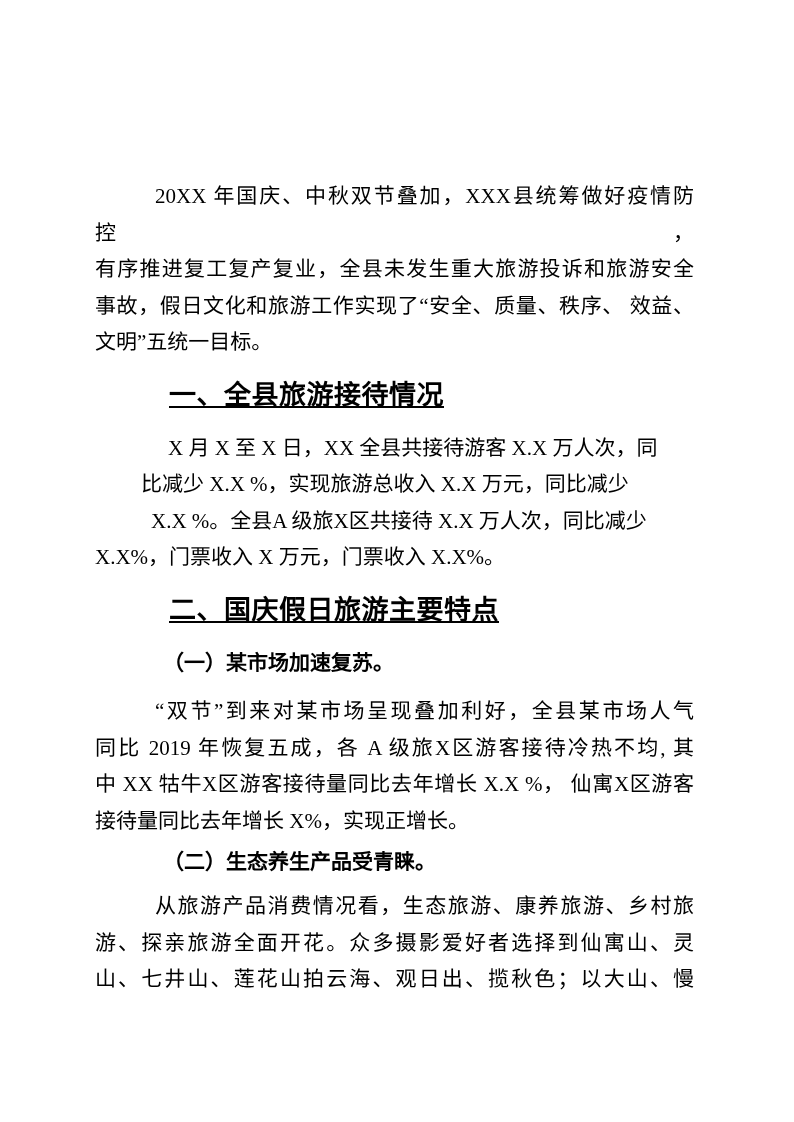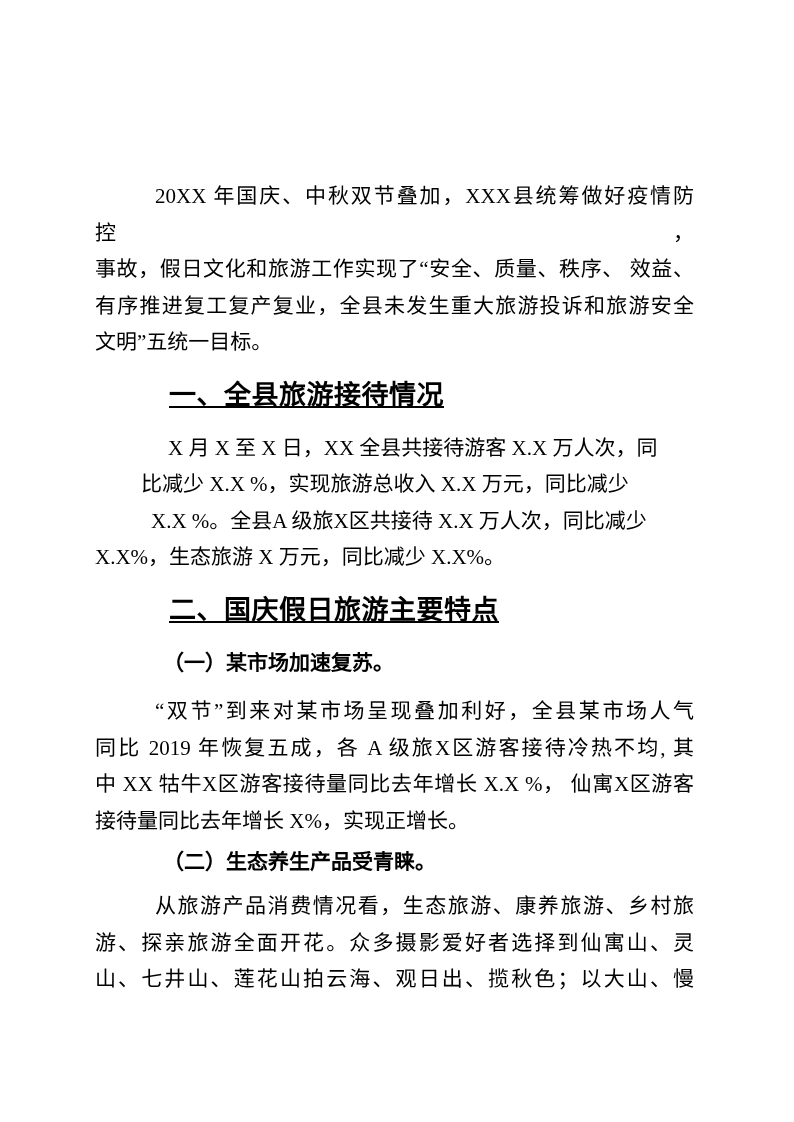--- a/index.html
+++ b/index.html
@@ -81,32 +81,32 @@
 <body>
 
 <div class="page">
   <div class="content">
 
 
     <div class="doc-body">
 
       <div class="para intro">
         <div class="line first">20XX 年国庆、中秋双节叠加，XXX县统筹做好疫情防控，</div>
+        <div class="line">有序推进复工复产复业，全县未发生重大旅游投诉和旅游安全</div>
         <div class="line">事故，假日文化和旅游工作实现了“安全、质量、秩序、 效益、</div>
-        <div class="line">有序推进复工复产复业，全县未发生重大旅游投诉和旅游安全</div>
         <div class="line last">文明”五统一目标。</div>
       </div>
 
       <p class="sec-heading">一、全县旅游接待情况</p>
 
       <div class="para stats">
         <div class="line">X 月 X 至 X 日，XX 全县共接待游客 X.X 万人次，同</div>
         <div class="line">比减少 X.X %，实现旅游总收入 X.X 万元，同比减少</div>
         <div class="line">X.X %。全县A 级旅X区共接待 X.X 万人次，同比减少</div>
-        <div class="line">X.X%，生态旅游 X 万元，同比减少 X.X%。</div>
+        <div class="line">X.X%，门票收入 X 万元，门票收入 X.X%。</div>
       </div>
 
       <p class="sec-heading">二、国庆假日旅游主要特点</p>
 
       <p class="sub-heading">（一）某市场加速复苏。</p>
 
       <div class="para market">
         <div class="line first">“双节”到来对某市场呈现叠加利好，全县某市场人气</div>
         <div class="line">同比 2019 年恢复五成，各 A 级旅X区游客接待冷热不均, 其</div>
         <div class="line">中 XX 牯牛X区游客接待量同比去年增长 X.X %， 仙寓X区游客</div>

